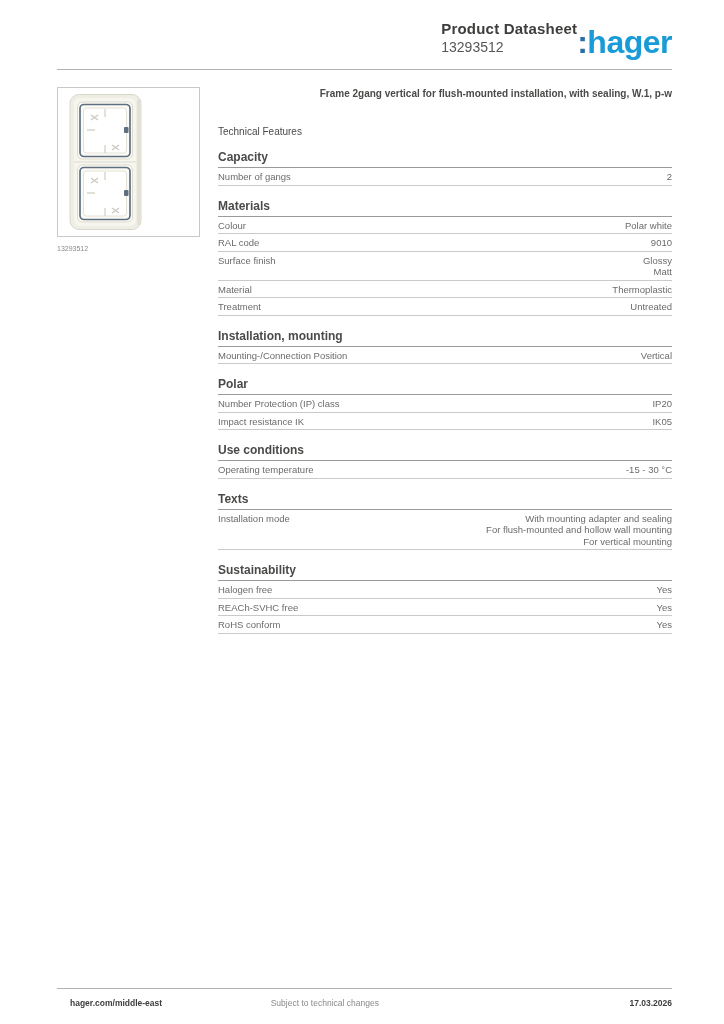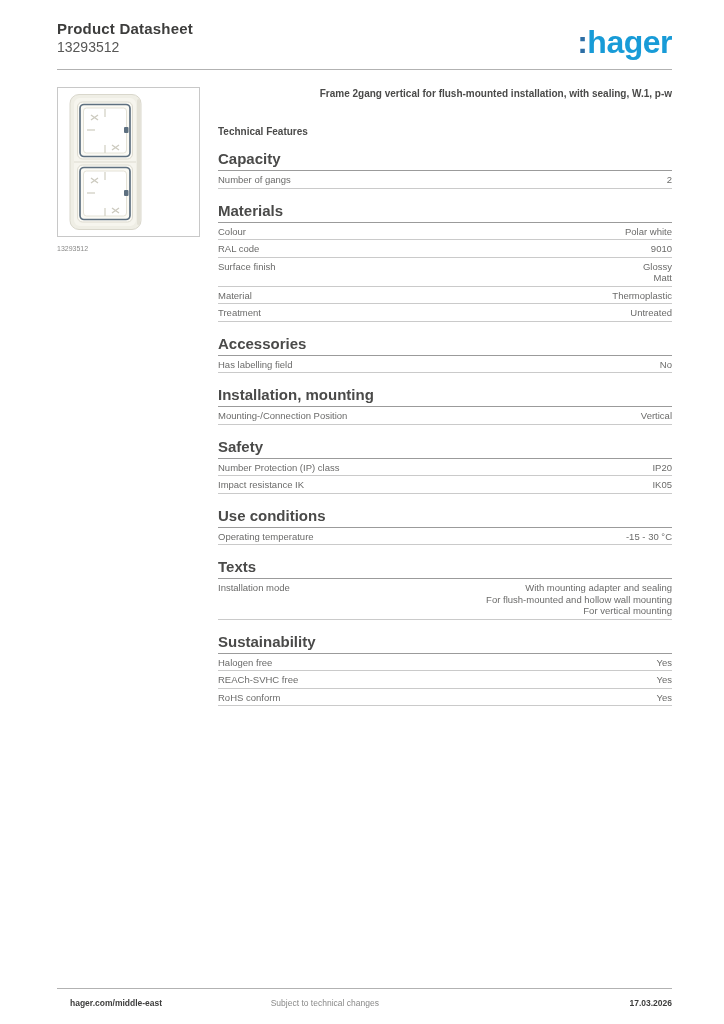--- a/index.html
+++ b/index.html
@@ -9,21 +9,21 @@
     font-family: "Liberation Sans", sans-serif;
     position: relative;
     overflow: hidden;
   }
   .page {
     position: absolute; inset: 0;
     padding: 20px 52px 0 57px;
     box-sizing: border-box;
   }
   
-  .hdr { display: flex; justify-content: space-between; align-items: flex-start; }
+  .hdr { display: flex; justify-content: flex-end; align-items: flex-start; }
   .doc-title { font-size: 15px; font-weight: bold; color: #3d3d3c; letter-spacing: 0.2px; }
   .doc-number { font-size: 14px; color: #575756; margin-top: 2px; }
   .logo { font-size: 32px; font-weight: bold; letter-spacing: -0.5px; line-height: 1; margin-top: 6px; }
   .logo .colon { color: #2d6ea5; }
   .logo .word  { color: #189bd7; }
   .hdr-rule { border: 0; border-top: 1px solid #b2b2b2; margin: 11px 0 0 0; }
 
   
   .main { display: flex; margin-top: 17px; }
   .photo-col { width: 143px; flex: 0 0 143px; }
@@ -31,25 +31,25 @@
     width: 143px; height: 150px;
     border: 1px solid #c8c8c8;
     box-sizing: border-box;
     background: #fff;
     padding: 5px 0 0 9px;
   }
   .img-caption { font-size: 7px; color: #8a8a89; margin-top: 8px; }
 
   .specs { flex: 1; margin-left: 18px; padding-top: 1px; }
   .prod-title { font-size: 10px; font-weight: bold; color: #4a4a49; margin: 0; line-height: 1.2; text-align: right; }
-  .tech-heading { font-size: 10px; font-weight: bold; color: #4a4a49; margin: 26px 0 3px 0; }
+  .tech-heading { font-size: 10px; font-weight: normal; color: #4a4a49; margin: 26px 0 3px 0; }
 
   .spec-section { margin-top: 13px; }
   .spec-header {
-    font-size: 15px; font-weight: bold; color: #4a4a49;
+    font-size: 12px; font-weight: bold; color: #4a4a49;
     margin: 0; padding-bottom: 3px;
     border-bottom: 1px solid #9b9b9b;
   }
   .spec-row {
     display: flex; justify-content: space-between; align-items: flex-start;
     border-bottom: 1px solid #cacaca;
     padding: 3px 0 2px 0;
     font-size: 9.5px; color: #6b6b6a;
   }
   .spec-label { text-align: left; white-space: nowrap; padding-right: 10px; }
@@ -164,44 +164,34 @@
 
   <div class="spec-row">
     <div class="spec-label">Treatment</div>
     <div class="spec-value">
                 <div>Untreated</div>
               </div>
   </div>
 </section>
 
 
-  <section class="spec-section">
-    <h4 class="spec-header">Accessories</h4>
-
-  <div class="spec-row">
-    <div class="spec-label">Has labelling field</div>
-    <div class="spec-value">
-                <div>No</div>
-              </div>
-  </div>
-</section>
 
   <section class="spec-section">
     <h4 class="spec-header">Installation, mounting</h4>
 
   <div class="spec-row">
     <div class="spec-label">Mounting-/Connection Position</div>
     <div class="spec-value">
                 <div>Vertical</div>
               </div>
   </div>
 </section>
 
   <section class="spec-section">
-    <h4 class="spec-header">Safety</h4>
+    <h4 class="spec-header">Polar</h4>
 
   <div class="spec-row">
     <div class="spec-label">Number Protection (IP) class</div>
     <div class="spec-value">
                 <div>IP20</div>
               </div>
   </div>
 
   <div class="spec-row">
     <div class="spec-label">Impact resistance IK</div>

